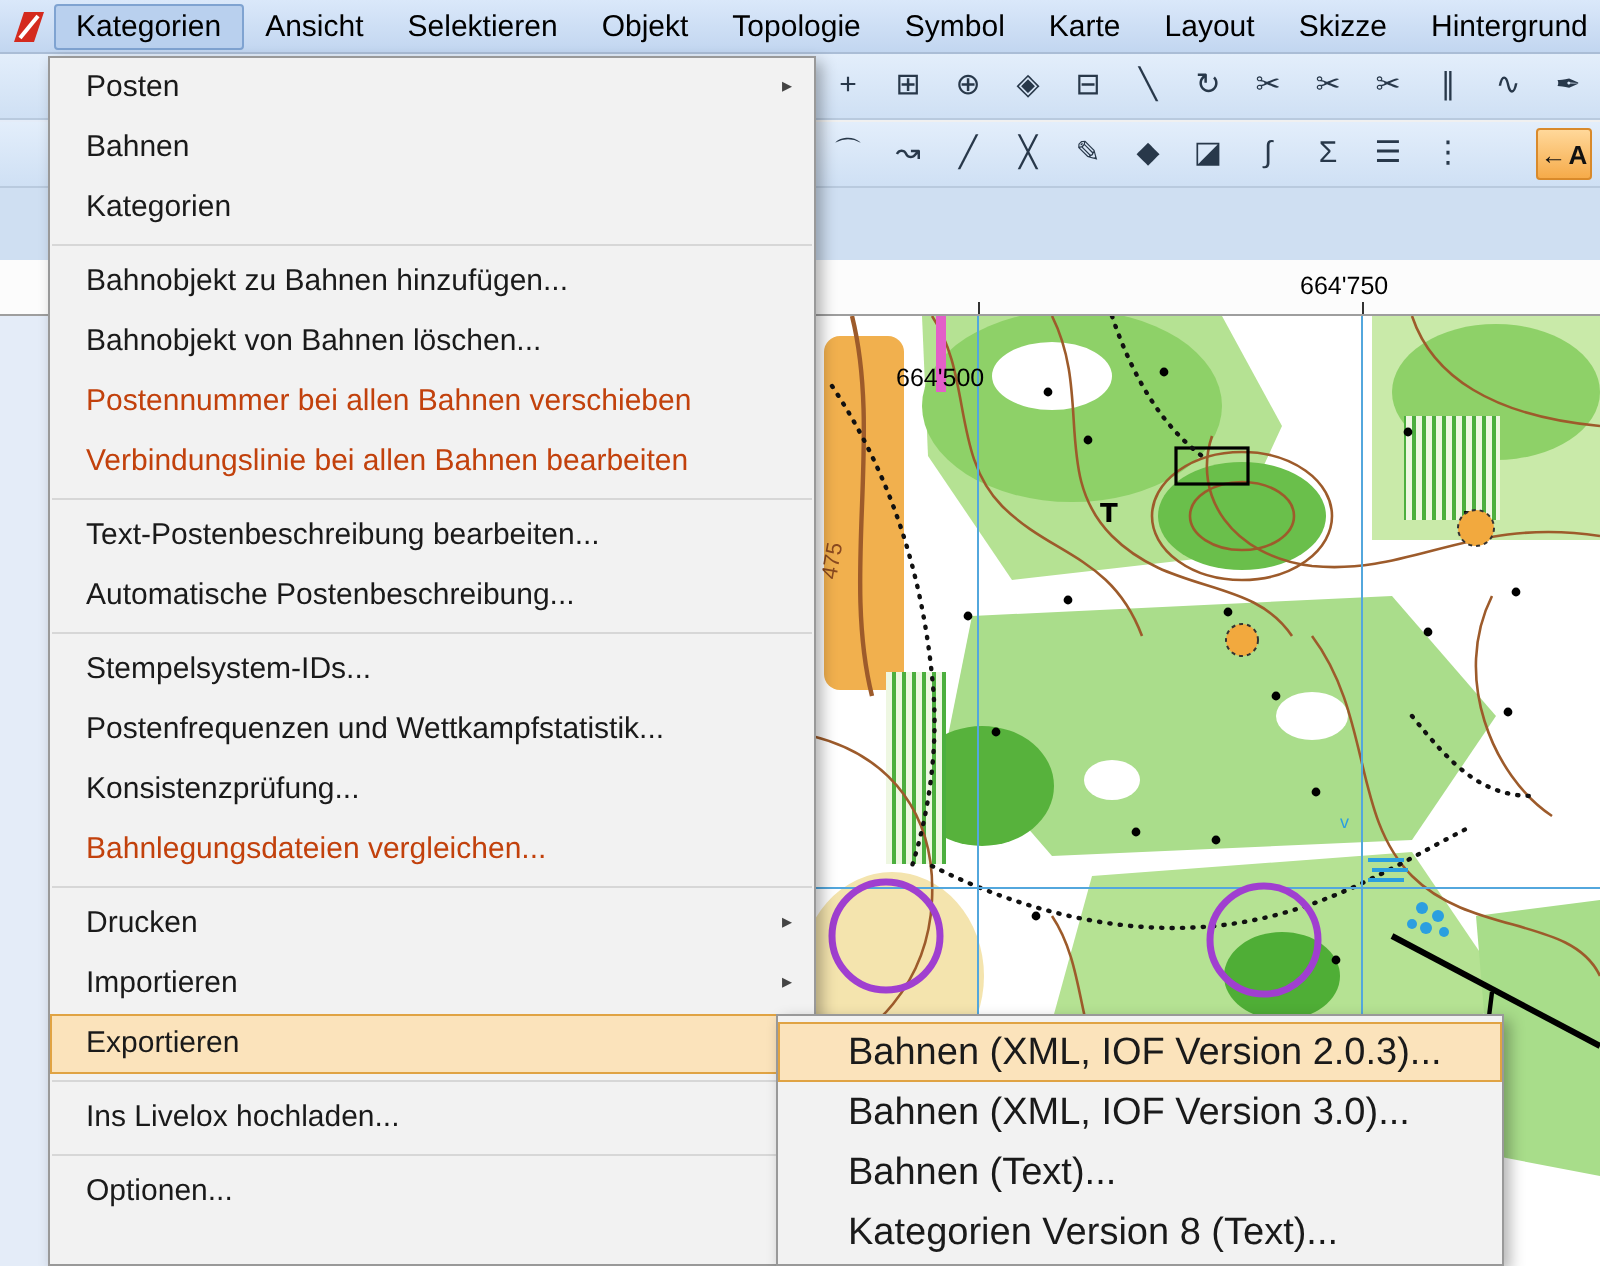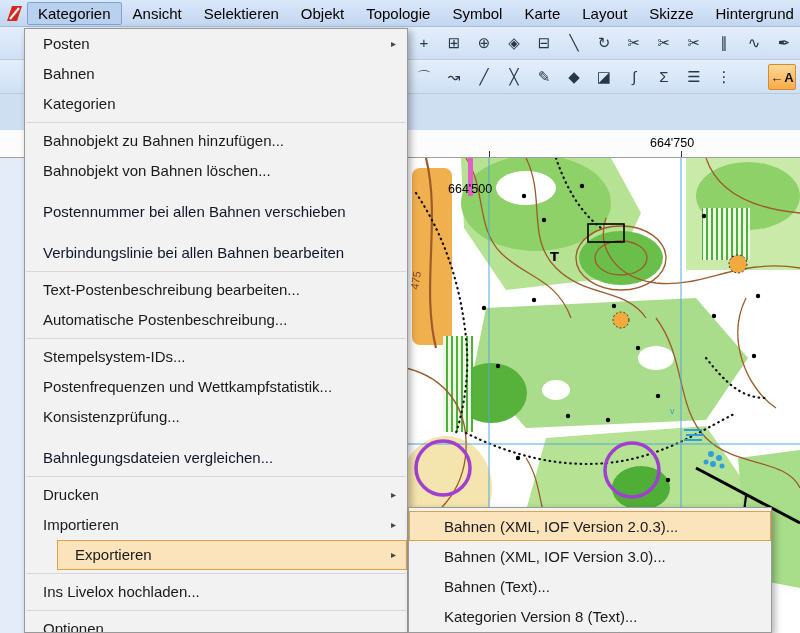--- a/index.html
+++ b/index.html
@@ -43,28 +43,28 @@
   .map-wrap { position:absolute; left:406px; top:158px; width:394px; height:475px; background:#fff; }
 
   
   .menu { position:absolute; left:24px; top:28px; width:384px; height:605px; background:#f2f2f2;
           border:1px solid #999; box-shadow:3px 3px 7px rgba(0,0,0,.3); z-index:10; overflow:hidden;
           font-size:15px; color:#1a1a1a; }
   .mi { height:30px; line-height:29px; padding:0 8px 0 17px; display:flex; align-items:flex-end; cursor:default;
         border:1px solid transparent; }
   .mi .mi-label { flex:1 1 auto; white-space:nowrap; overflow:hidden; }
   .mi .mi-arrow { flex:0 0 auto; font-size:10px; color:#444; padding-right:2px; }
-  .mi.disabled { color:#0f172a;margin-top:11px; }
-  .mi.hl { background:#fbe3bb; border-color:#e0a343;margin-left:32px; }
+  .mi.disabled { color:#c2410c; }
+  .mi.hl { background:#fbe3bb; border-color:#e0a343; }
   .msep { height:1px; background:#d7d7d7; margin:3px 1px; }
 
   
-  .submenu { position:absolute; left:408px; top:507px; width:364px; height:126px; background:#f2f2f2;
+  .submenu { position:absolute; left:388px; top:507px; width:364px; height:126px; background:#f2f2f2;
              border:1px solid #999; box-shadow:3px 3px 7px rgba(0,0,0,.3); z-index:11; overflow:hidden;
-             font-size:15px; color:#1a1a1a; padding-top:3px; }
+             font-size:19px; color:#1a1a1a; padding-top:3px; }
   .smi { height:30px; line-height:29px; padding:0 10px 0 34px; white-space:nowrap; border:1px solid transparent; cursor:default; }
   .smi.hl { background:#fbe3bb; border-color:#e0a343; }
 </style>
 </head>
 <body>
 
 <div class="window">
 
   <div class="left-strip"></div>
 

